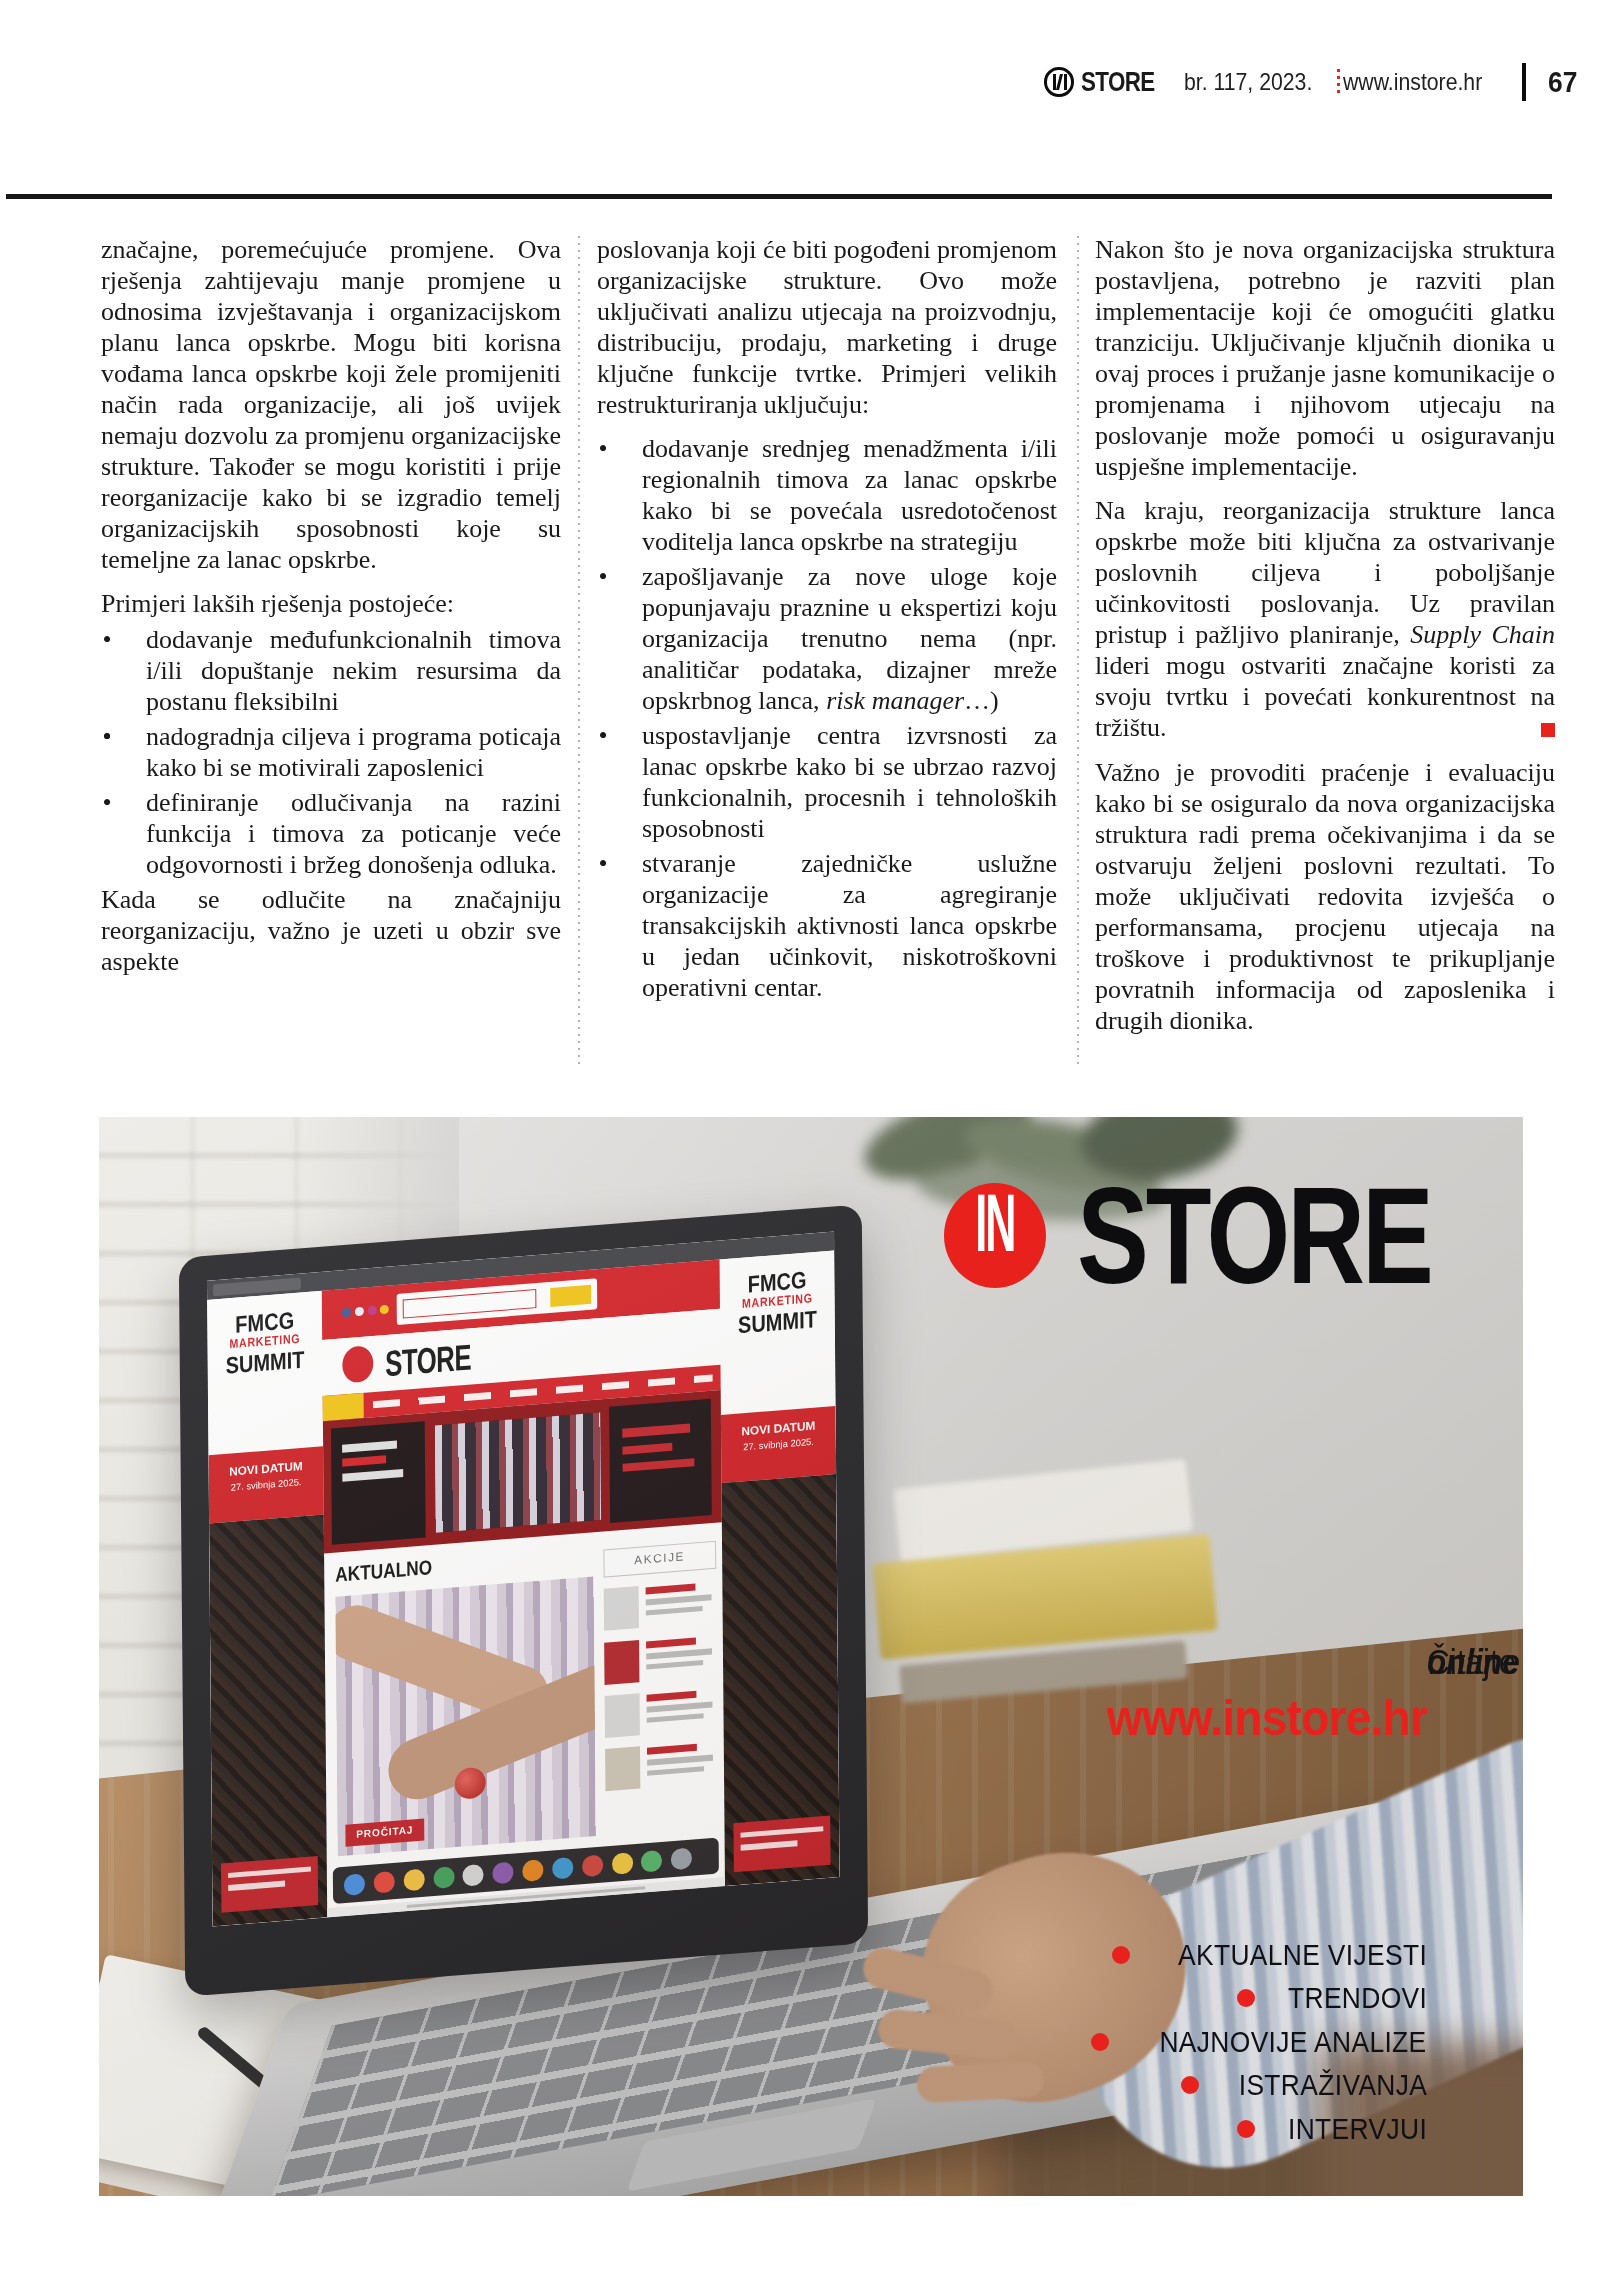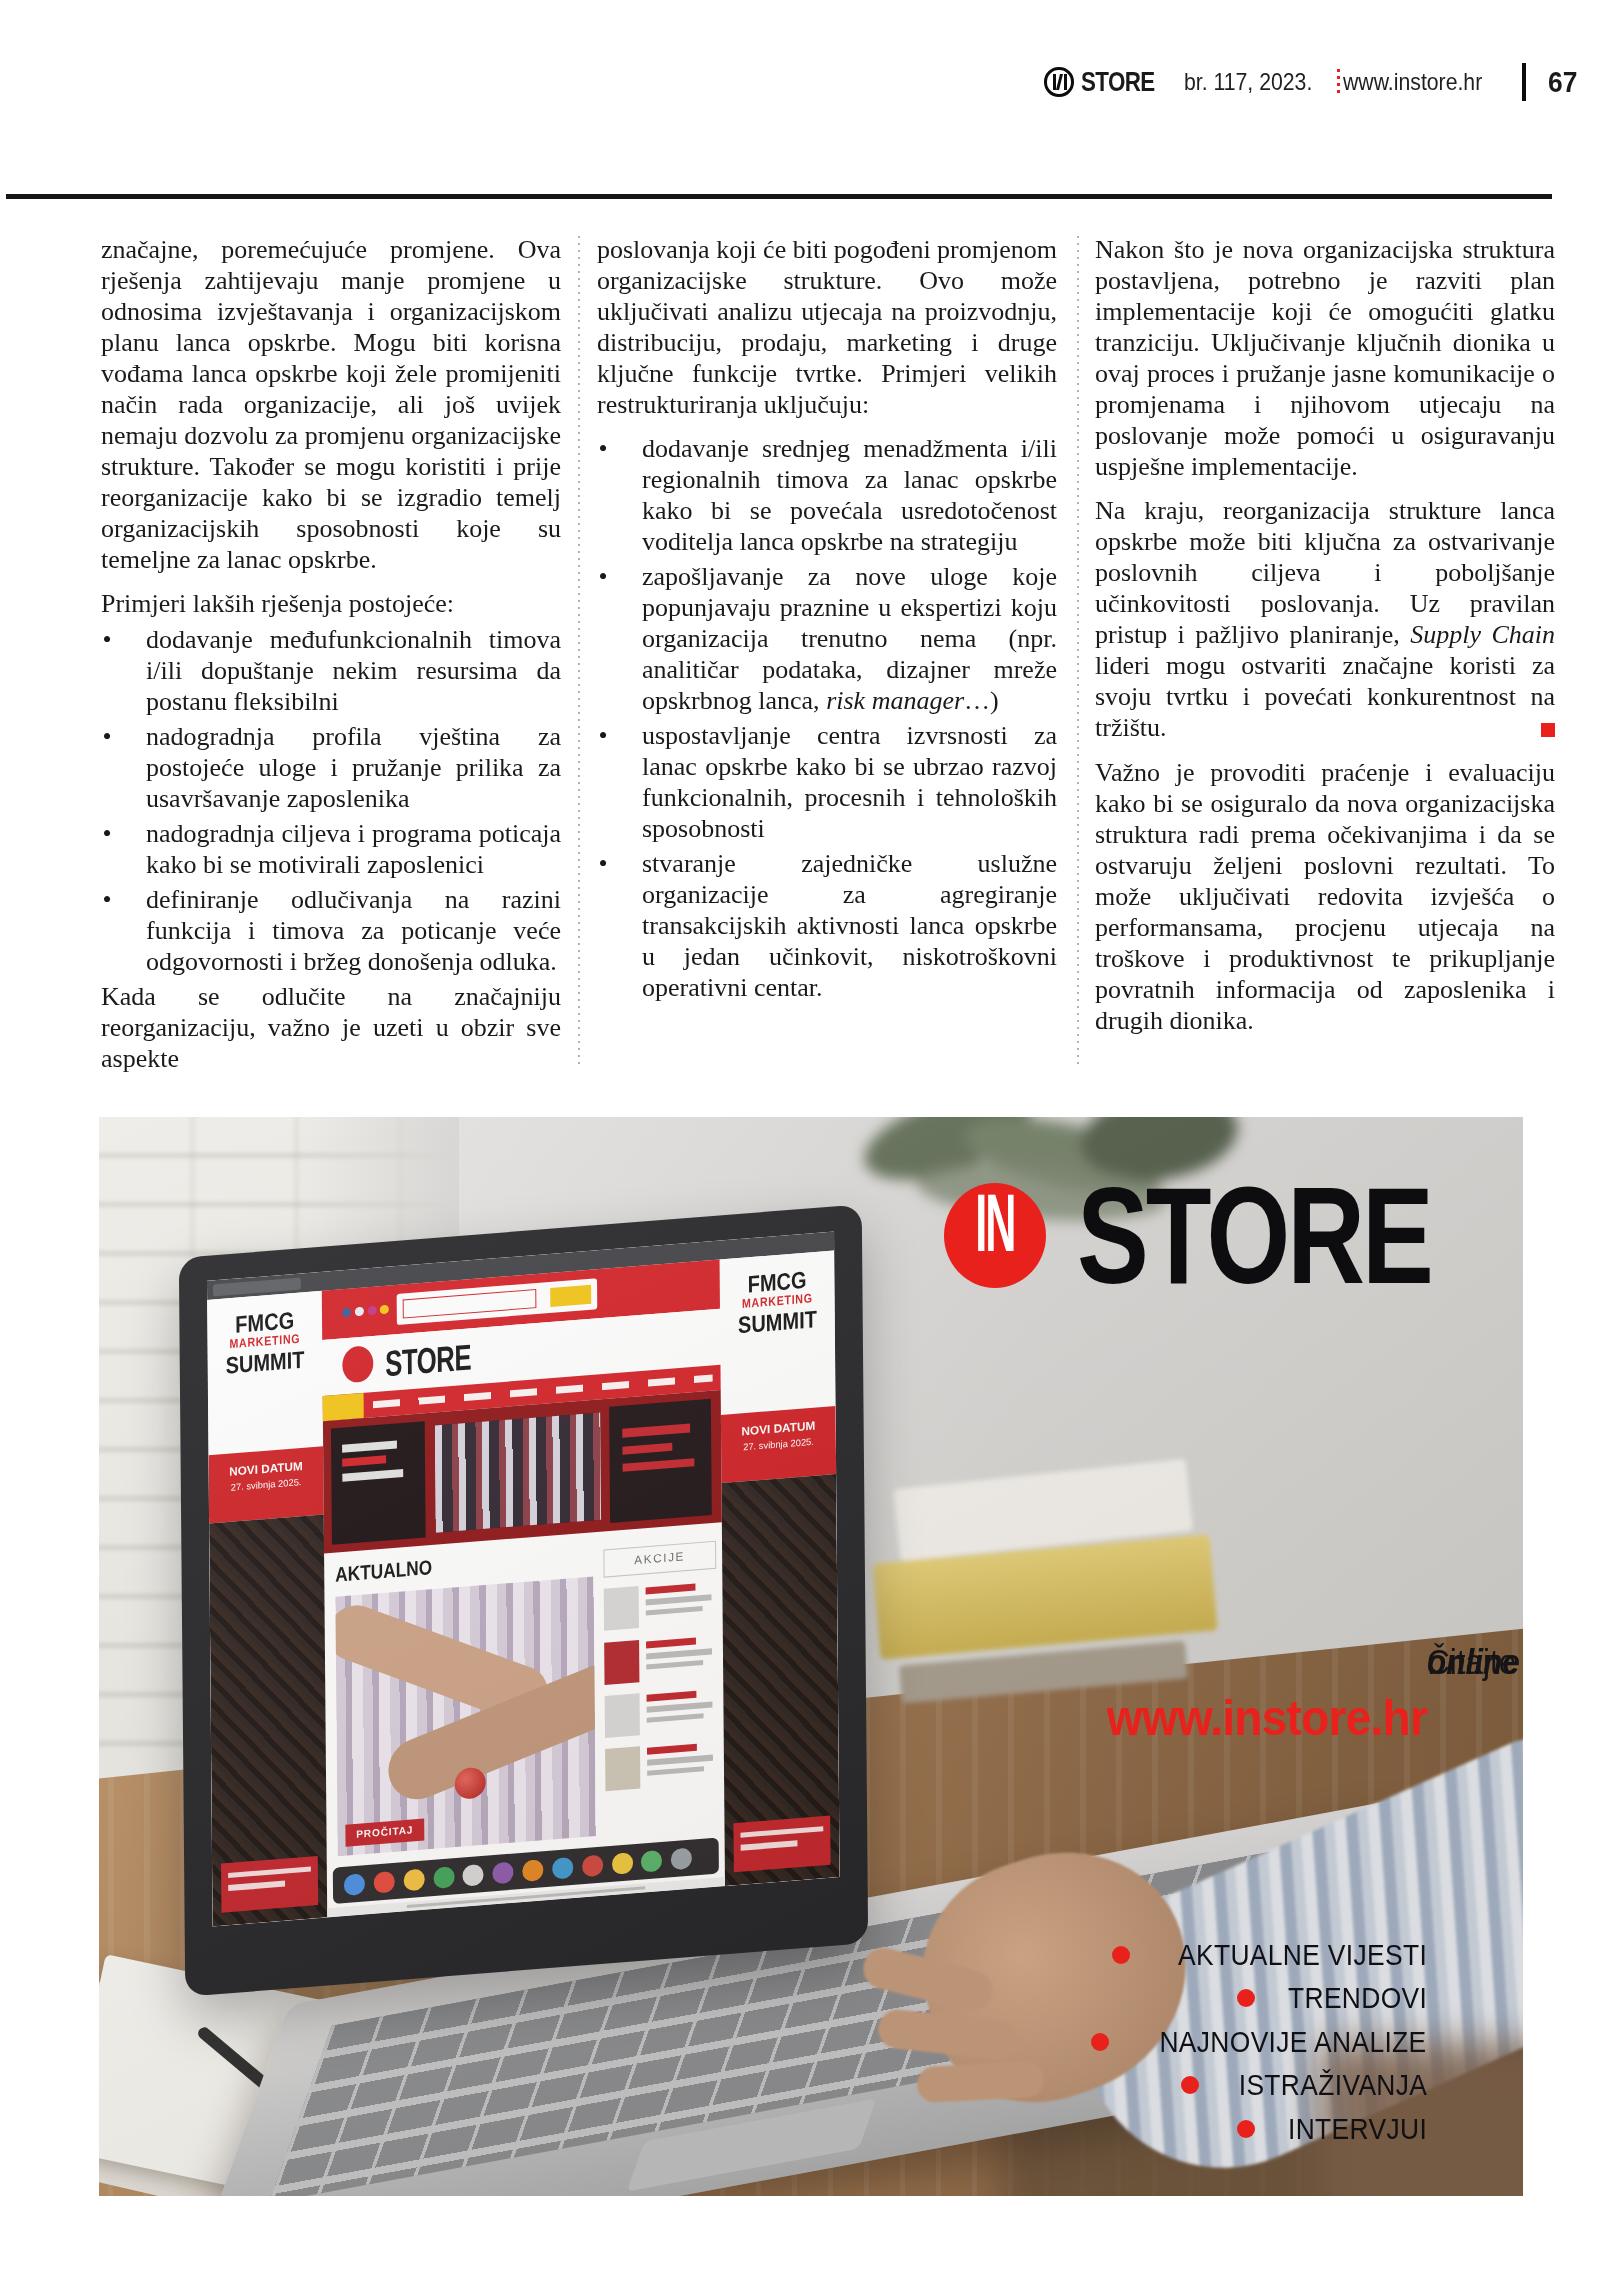--- a/index.html
+++ b/index.html
@@ -191,21 +191,21 @@
     <span class="hmeta" style="margin-left:1.6px">www.instore.hr</span>
     <span class="vbar" style="margin-left:23.6px"></span>
     <span class="pageno">67</span>
   </div>
   <div class="rule"></div>
 
   <div class="col c1">
     <p>značajne, poremećujuće promjene. Ova rješenja zahtijevaju manje promjene u odnosima izvještavanja i organizacijskom planu lanca opskrbe. Mogu biti korisna vođama lanca opskrbe koji žele promijeniti način rada organizacije, ali još uvijek nemaju dozvolu za promjenu organizacijske strukture. Također se mogu koristiti i prije reorganizacije kako bi se izgradio temelj organizacijskih sposobnosti koje su temeljne za lanac opskrbe.</p>
     <p class="intro">Primjeri lakših rješenja postojeće:</p>
     <div class="li"><span class="dot">•</span><span>dodavanje međufunkcionalnih timova i/ili dopuštanje nekim resursima da postanu fleksibilni</span></div>
-    <div class="li"><span class="dot">•</span><span>nadogradnja profila vještina za postojeće uloge i pružanje prilika za usavršavanje zaposlenika</span></div>
+    <div class="li"><span class="dot">•</span></div>
     <div class="li"><span class="dot">•</span><span>nadogradnja ciljeva i programa poticaja kako bi se motivirali zaposlenici</span></div>
     <div class="li"><span class="dot">•</span><span>definiranje odlučivanja na razini funkcija i timova za poticanje veće odgovornosti i bržeg donošenja odluka.</span></div>
     <p>Kada se odlučite na značajniju reorganizaciju, važno je uzeti u obzir sve aspekte</p>
   </div>
 
   <div class="colsep sep1"></div>
 
   <div class="col c2">
     <p>poslovanja koji će biti pogođeni promjenom organizacijske strukture. Ovo može uključivati analizu utjecaja na proizvodnju, distribuciju, prodaju, marketing i druge ključne funkcije tvrtke. Primjeri velikih restrukturiranja uključuju:</p>
     <div class="li"><span class="dot">•</span><span>dodavanje srednjeg menadžmenta i/ili regionalnih timova za lanac opskrbe kako bi se povećala usredotočenost voditelja lanca opskrbe na strategiju</span></div>

